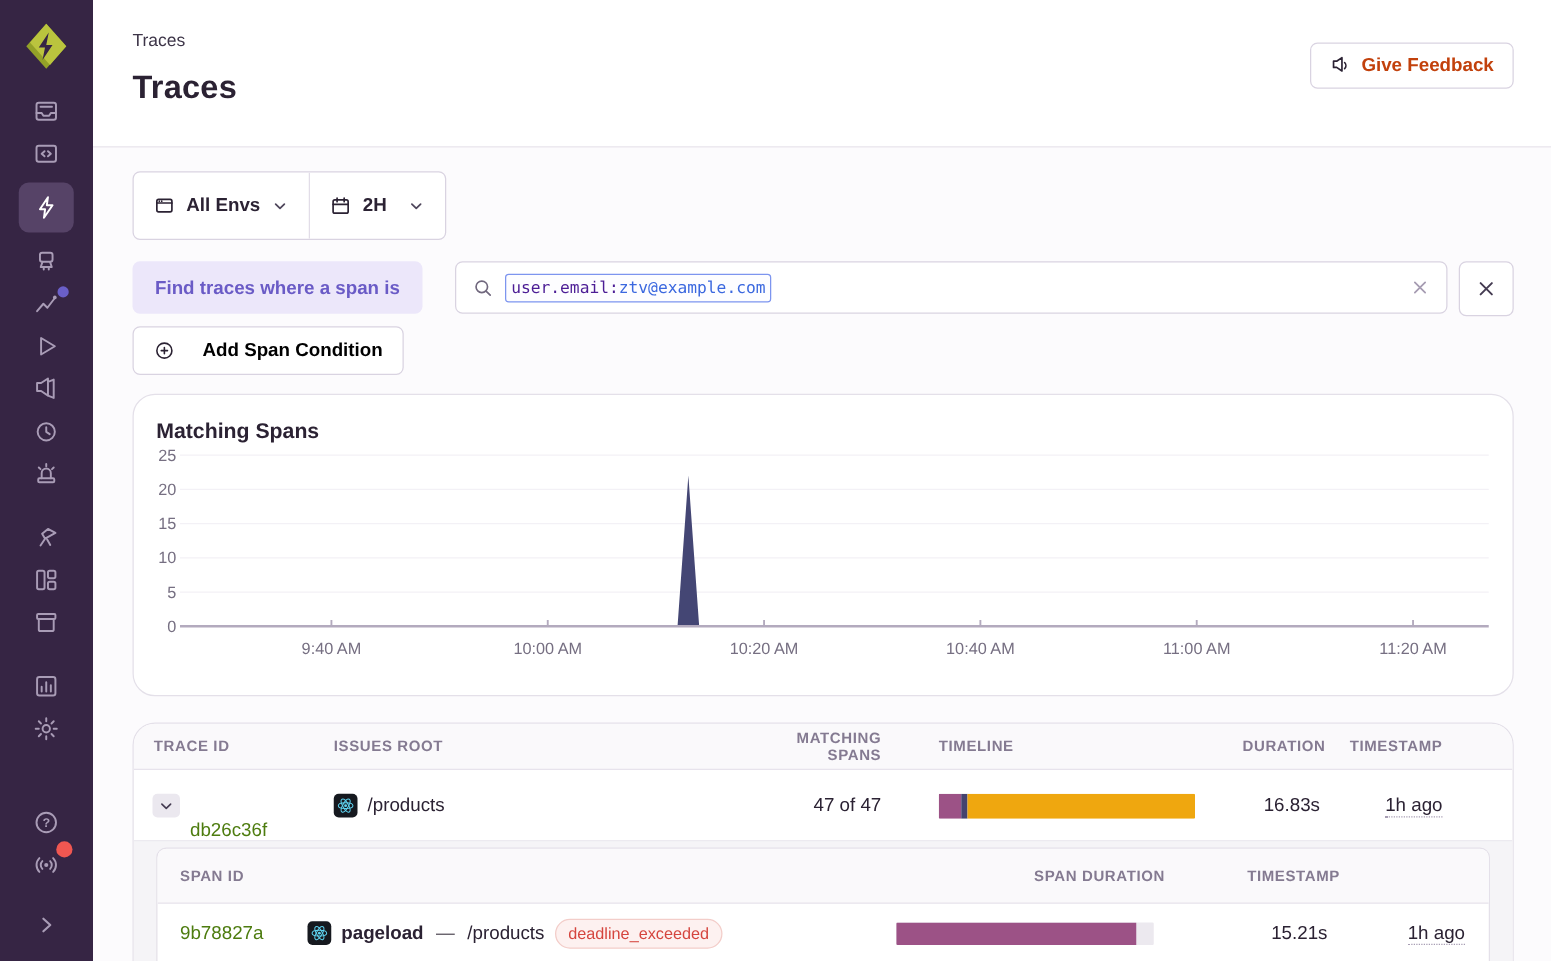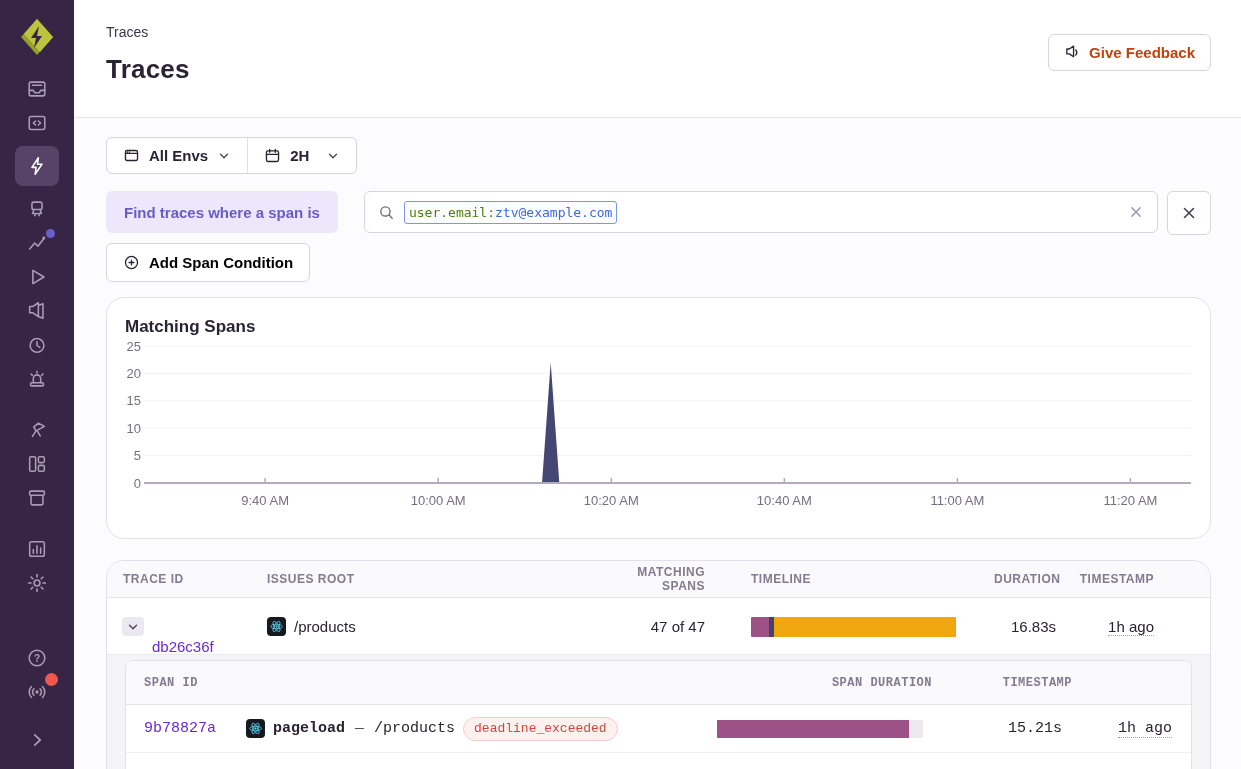--- a/index.html
+++ b/index.html
@@ -28,44 +28,44 @@
   .title { font-size:26px; font-weight:700; margin-top:14px; letter-spacing:.2px; }
   .feedback-btn { position:absolute; right:30px; top:34px; display:flex; align-items:center; gap:8px;
                   background:#fff; border:1px solid #d9d3e1; border-radius:6px; padding:9px 15px;
                   font-size:15px; font-weight:700; cursor:pointer; color:#c2410c; }
   .feedback-btn svg { width:17px; height:17px; }
 
   .content { padding:19px 30px 0 32px; }
 
   
   .filter-group { display:inline-flex; align-items:stretch; background:#fff; border:1px solid #d9d3e1;
-                  border-radius:6px; height:37px; overflow:hidden; }
+                  border-radius:6px; height:55px; overflow:hidden; }
   .filter-seg { display:flex; align-items:center; gap:9px; padding:0 16px; font-size:15px; font-weight:700;
                 cursor:pointer; }
   .filter-seg svg { width:17px; height:17px; color:#2b2233; }
   .filter-seg .chev { width:14px; height:14px; color:#4f475c; }
   .filter-div { width:1px; background:#e2dde8; }
 
   
   .query-row { display:flex; align-items:flex-start; margin-top:17px; gap:0; }
   .where-label { background:#ece7fa; color:#6a5bc6; font-weight:700; font-size:15px;
                  border-radius:6px; padding:11px 18px; height:42px; display:flex; align-items:center; }
   .searchbar { margin-left:26px; flex:1; max-width:799px; height:42px; background:#fff; border:1px solid #d9d3e1;
                border-radius:6px; display:flex; align-items:center; padding:0 12px 0 13px; }
   .searchbar .sicon { width:17px; height:17px; color:#71687e; flex:none; }
   .token { margin-left:9px; font-family:"DejaVu Sans Mono", monospace; font-size:13px; border:1px solid #7d95ef;
            border-radius:3px; padding:3px 4px; background:#fdfdff; cursor:text; white-space:nowrap; }
-  .token .tkey { color:#4d7c0f; }
+  .token .tkey { color:#4c1d95; }
   .token .tval { color:#3b68df; }
   .sb-clear { margin-left:auto; color:#a79db3; width:18px; height:18px; cursor:pointer; }
   .x-btn { margin-left:9px; width:44px; height:44px; background:#fff; border:1px solid #d9d3e1; border-radius:6px;
            display:flex; align-items:center; justify-content:center; color:#453c52; cursor:pointer; flex:none; }
   .x-btn svg { width:18px; height:18px; }
 
-  .add-cond { margin-top:8px; display:inline-flex; align-items:center; gap:9px; background:#fff;
+  .add-cond { margin-top:8px; display:inline-flex; align-items:center; gap:22px; background:#fff;
               border:1px solid #d9d3e1; border-radius:6px; padding:10px 16px; font-size:15px; font-weight:700;
               cursor:pointer; }
   .add-cond svg { width:17px; height:17px; color:#2b2233; }
 
   
   .panel { background:#fff; border:1px solid #e4e0e9; border-radius:18px; }
   .chart-panel { margin-top:15px; height:242px; padding:19px 18px 0 18px; }
   .chart-title { font-size:17px; font-weight:700; }
   .chart-panel svg text { font-size:13px; fill:#766f82; }
 
@@ -77,34 +77,34 @@
   .c1 { padding-left:16px; } .c2 { padding-left:7px; }
   .c3 { text-align:right; padding-right:8px; }
   .c4 { padding-left:25px; }
   .c5 { text-align:right; padding-right:8px; } .c6 { text-align:right; padding-right:8px; }
   .c7 { text-align:right; padding-right:20px; }
   .t-row { height:56px; font-size:15px; }
   .cellflex { display:flex; align-items:center; gap:8px; }
   .expander { width:22px; height:19px; border-radius:4px; background:#ebe8ef; border:none; display:flex;
               align-items:center; justify-content:center; color:#453c52; cursor:pointer; flex:none; }
   .expander svg { width:12px; height:12px; }
-  .idlink { color:#6d28d9; text-decoration:none; cursor:pointer;margin-top:40px; }
+  .idlink { color:#4d7c0f; text-decoration:none; cursor:pointer;margin-top:40px; }
   .plat-icon { width:19px; height:19px; border-radius:4px; background:#16191f; display:flex; align-items:center;
                justify-content:center; flex:none; }
   .bar-wrap { position:relative; height:20px; width:205px; overflow:hidden; border-radius:1px; }
   .bar-track { background:#ece9ef; }
   .ts { border-bottom:1px dotted #a79db3; cursor:default; }
   .issues-btn { display:inline-flex; align-items:center; gap:7px; border:1px solid #d9d3e1; border-radius:6px;
                 background:#fff; height:32px; padding:0 10px; font-size:14px; font-weight:700; cursor:pointer; }
   .issues-btn svg { width:15px; height:15px; color:#2b2233; }
 
   
   .expand-zone { background:#f5f4f7; padding:5px 18px 18px 18px; border-top:1px solid #eceaf0; }
   .spans-panel { background:#fff; border:1px solid #e4e0e9; border-radius:8px; overflow:hidden; }
-  .s-grid { display:grid; grid-template-columns:110px 481px 245px 130px 100px; align-items:center;font-family:Liberation Mono, monospace; }
+  .s-grid { display:grid; grid-template-columns:110px 481px 245px 130px 100px; align-items:center; }
   .s-head { background:#faf9fb; border-bottom:1px solid #e7e3ec; height:44px; }
   .sc1 { padding-left:18px; } .sc2 { padding-left:10px; }
   .sc3 { }
   .sc4 { text-align:right; padding-right:30px; } .sc5 { text-align:right; padding-right:20px; }
   .s-row { height:48px; font-size:15px; border-bottom:1px solid #f0eef3; }
   .op { font-weight:700; }
   .sep { color:#57515c; padding:0 2px; }
   .pill { font-size:13px; border-radius:20px; padding:3px 10px 4px; white-space:nowrap; }
   .pill-error { color:#d5453e; background:#fdf1f0; border:1px solid #f3cdc9; }
   .sbar-wrap { position:relative; height:18px; width:206px; overflow:hidden; border-radius:1px; }

